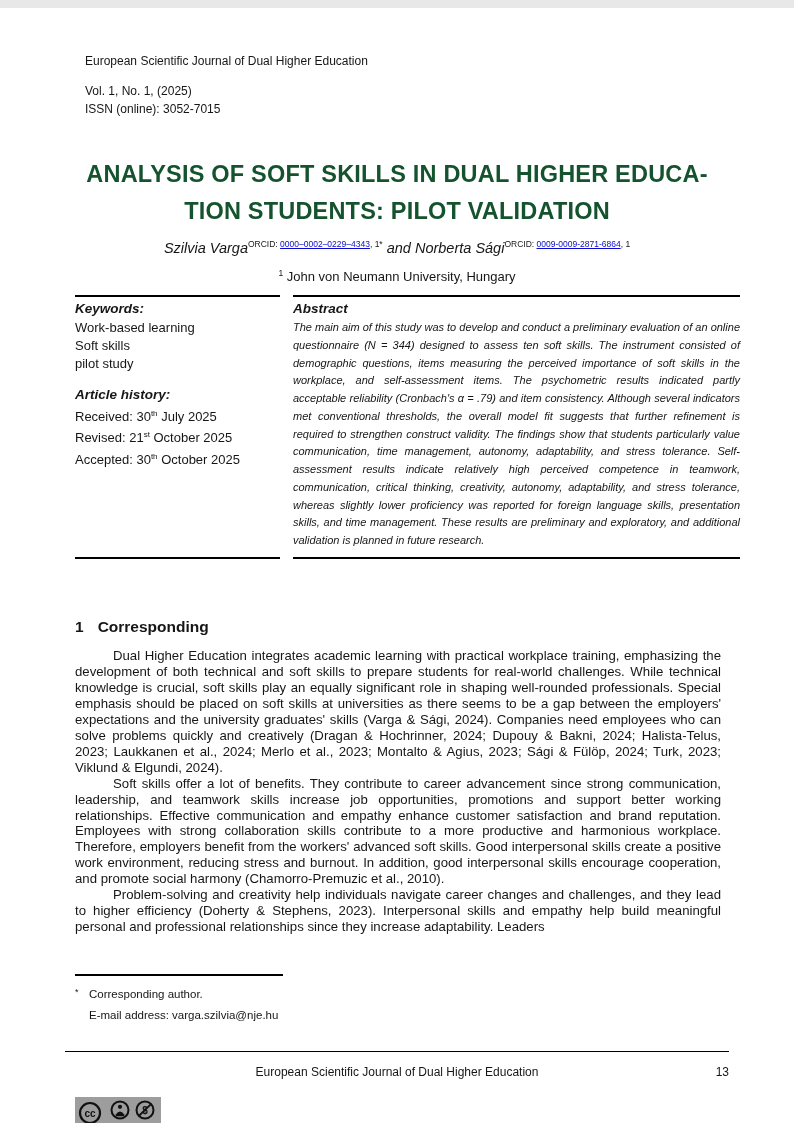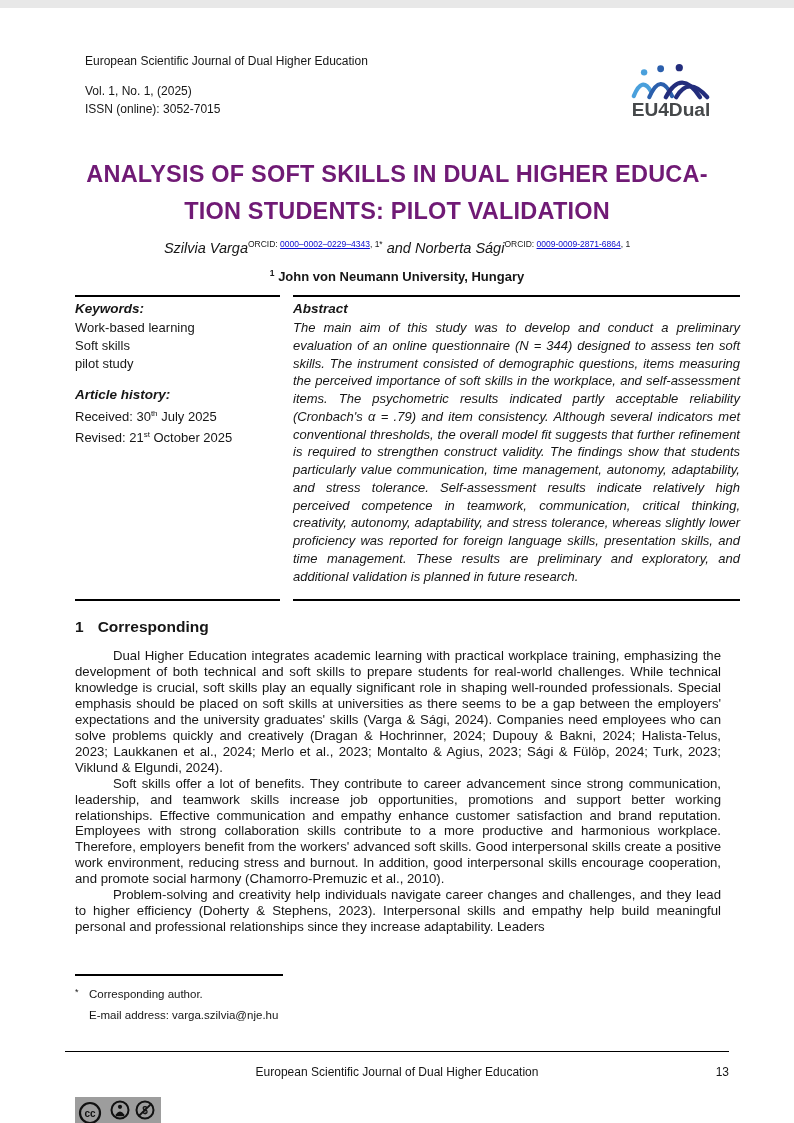--- a/index.html
+++ b/index.html
@@ -23,44 +23,44 @@
     overflow:hidden;
   }
   
   .journal-name{position:absolute;top:46px;left:85px;font-size:12px;}
   .header-meta{position:absolute;top:74px;left:85px;font-size:12px;line-height:18px;}
   .logo{position:absolute;top:54px;left:612px;width:118px;height:60px;}
   
   .paper-title{
     position:absolute;top:148px;left:40px;right:40px;
     text-align:center;font-size:23.5px;font-weight:bold;line-height:37px;
-    letter-spacing:.2px;color:#701a75;
+    letter-spacing:.2px;color:#14532d;
   }
   .authors-line{position:absolute;top:231px;left:0;right:0;text-align:center;font-size:14.5px;}
   .author-name{font-style:italic;}
   .authors-line sup{font-size:8.5px;font-style:normal;}
   .authors-line sup a{color:var(--link);text-decoration:underline;}
   .author-connector{font-style:italic;}
-  .affiliation-line{position:absolute;top:260px;left:0;right:0;text-align:center;font-size:13px;font-weight:bold;}
+  .affiliation-line{position:absolute;top:260px;left:0;right:0;text-align:center;font-size:13px;}
   .affiliation-line sup{font-size:8.5px;}
   
   .meta-columns{
     position:absolute;top:287px;left:75px;width:665px;
     display:flex;gap:13px;align-items:stretch;
   }
   .col-left{width:205px;border-top:2px solid #000;border-bottom:2px solid #000;padding-top:4px;}
   .col-right{width:447px;border-top:2px solid #000;border-bottom:2px solid #000;padding-top:4px;}
   .block-heading{font-size:13.5px;font-weight:bold;font-style:italic;margin-bottom:3px;}
   .keywords-list{list-style:none;font-size:13px;line-height:18px;}
   .history-heading{margin-top:14px;}
   .history-list{list-style:none;font-size:13px;line-height:18px;}
   .history-list sup{font-size:8px;}
   .abstract-text{
-    font-size:13px;font-style:italic;line-height:17.75px;
-    text-align:justify;padding-bottom:14px;
+    font-size:11px;font-style:italic;line-height:17.75px;
+    text-align:justify;padding-bottom:7px;
   }
   
   .main-content{position:absolute;top:610px;left:75px;width:646px;}
   .section-heading{font-size:15.5px;font-weight:bold;margin-bottom:12px;}
   .section-heading .sec-num{margin-right:14px;}
   .body-paragraph{
     font-size:13.2px;line-height:15.95px;text-align:justify;
     text-indent:38px;
   }
   
@@ -78,32 +78,20 @@
 <body>
 
 <div class="page">
 
   <div class="journal-name">European Scientific Journal of Dual Higher Education</div>
   <div class="header-meta">
     <div>Vol. 1, No. 1, (2025)</div>
     <div>ISSN (online): 3052-7015</div>
   </div>
 
-  <div class="logo">
-    <svg viewBox="0 0 110 58" width="118" height="60">
-      <circle cx="29" cy="10" r="3.1" fill="var(--logo-light)"></circle>
-      <path d="M19,33 Q27,13 36,29" fill="none" stroke="var(--logo-light)" stroke-width="4" stroke-linecap="round"></path>
-      <circle cx="45" cy="6.5" r="3.3" fill="var(--logo-mid)"></circle>
-      <path d="M34,34 Q45,9 56,33" fill="none" stroke="var(--logo-mid)" stroke-width="4" stroke-linecap="round"></path>
-      <circle cx="63" cy="5.5" r="3.5" fill="var(--logo-dark)"></circle>
-      <path d="M50,34 Q65,6 83,34" fill="none" stroke="var(--logo-dark)" stroke-width="4.2" stroke-linecap="round"></path>
-      <path d="M60,34 Q72,13 90,34" fill="none" stroke="var(--logo-dark)" stroke-width="4.2" stroke-linecap="round"></path>
-      <text x="55" y="52" text-anchor="middle" font-family="Liberation Sans, sans-serif" font-size="18.5" font-weight="bold" fill="var(--logo-text)">EU4Dual</text>
-    </svg>
-  </div>
 
   <div class="paper-title">
     <div>ANALYSIS OF SOFT SKILLS IN DUAL HIGHER EDUCA-</div>
     <div>TION STUDENTS: PILOT VALIDATION</div>
   </div>
 
   <div class="authors-line">
     <span class="author-name">Szilvia Varga</span><sup><span>ORCID: </span><a href="#">0000–0002–0229–4343</a><span>, 1*</span></sup><span class="author-connector"> and </span><span class="author-name">Norberta Sági</span><sup><span>ORCID: </span><a href="#">0009-0009-2871-6864</a><span>, 1</span></sup>
   </div>
   <div class="affiliation-line">
@@ -115,20 +103,21 @@
       <div class="block-heading">Keywords:</div>
       <ul class="keywords-list">
         <li>Work-based learning</li>
         <li>Soft skills</li>
         <li>pilot study</li>
       </ul>
       <div class="block-heading history-heading">Article history:</div>
       <ul class="history-list">
         <li><span>Received: 30</span><sup>th</sup><span> July 2025</span></li>
         <li><span>Revised: 21</span><sup>st</sup><span> October 2025</span></li>
+        <li><span>Accepted: 30</span><sup>th</sup><span> October 2025</span></li>
       </ul>
     </div>
     <div class="col-right">
       <div class="block-heading">Abstract</div>
       <div class="abstract-text">The main aim of this study was to develop and conduct a preliminary evaluation of an online questionnaire (N = 344) designed to assess ten soft skills. The instrument consisted of demographic questions, items measuring the perceived importance of soft skills in the workplace, and self-assessment items. The psychometric results indicated partly acceptable reliability (Cronbach's α = .79) and item consistency. Although several indicators met conventional thresholds, the overall model fit suggests that further refinement is required to strengthen construct validity. The findings show that students particularly value communication, time management, autonomy, adaptability, and stress tolerance. Self-assessment results indicate relatively high perceived competence in teamwork, communication, critical thinking, creativity, autonomy, adaptability, and stress tolerance, whereas slightly lower proficiency was reported for foreign language skills, presentation skills, and time management. These results are preliminary and exploratory, and additional validation is planned in future research.</div>
     </div>
   </div>
 
   <div class="main-content">
     <div class="section-heading">

